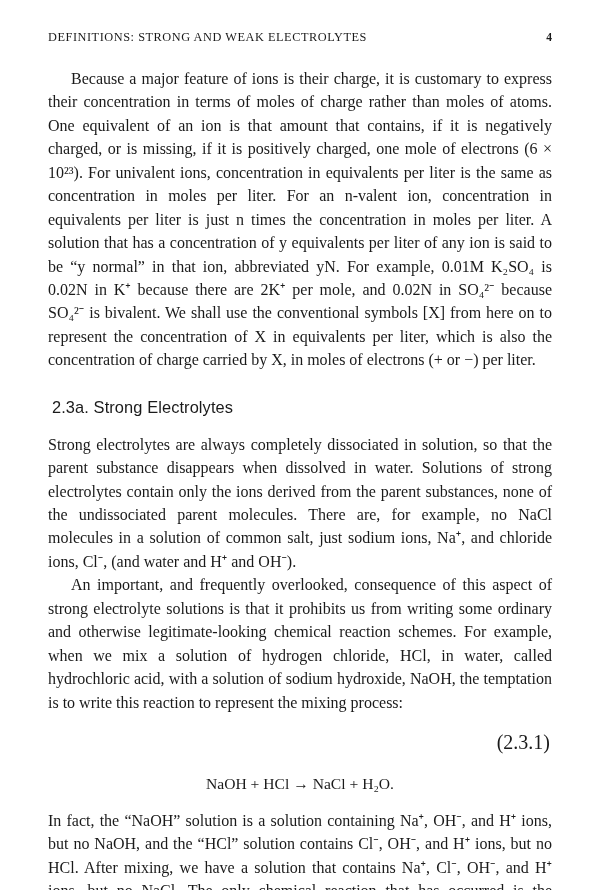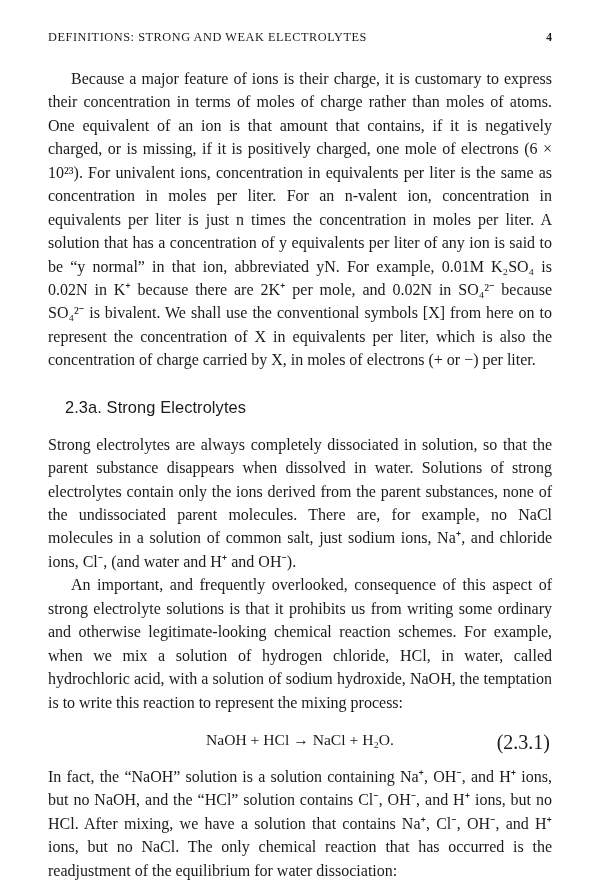--- a/index.html
+++ b/index.html
@@ -54,33 +54,34 @@
     text-justify: inter-word;
     hyphens: manual;
   }
   p.indent {
     text-indent: 23px;
   }
   h2.section {
     font-size: 16.4px;
     font-weight: normal;
     font-family: "Liberation Sans", sans-serif;
-    margin: 26px 0 16px 17px;
+    margin: 26px 0 16px 4px;
     letter-spacing: 0.1px;
   }
   .eq-block {
     display: flex;
     align-items: baseline;
     justify-content: center;
     position: relative;
     margin: 17px 0 16px 0;
     font-size: 15.6px;
   }
   .eq-block .eq-text {
     text-align: center;
+    margin-top: 44px;
   }
   .eq-block .eq-num {
     position: absolute;
     right: 2px;
     font-size: 20px;
   }
   .eq-block.no-num { margin: 16px 0 15px 0; }
 </style>
 </head>
 <body>

